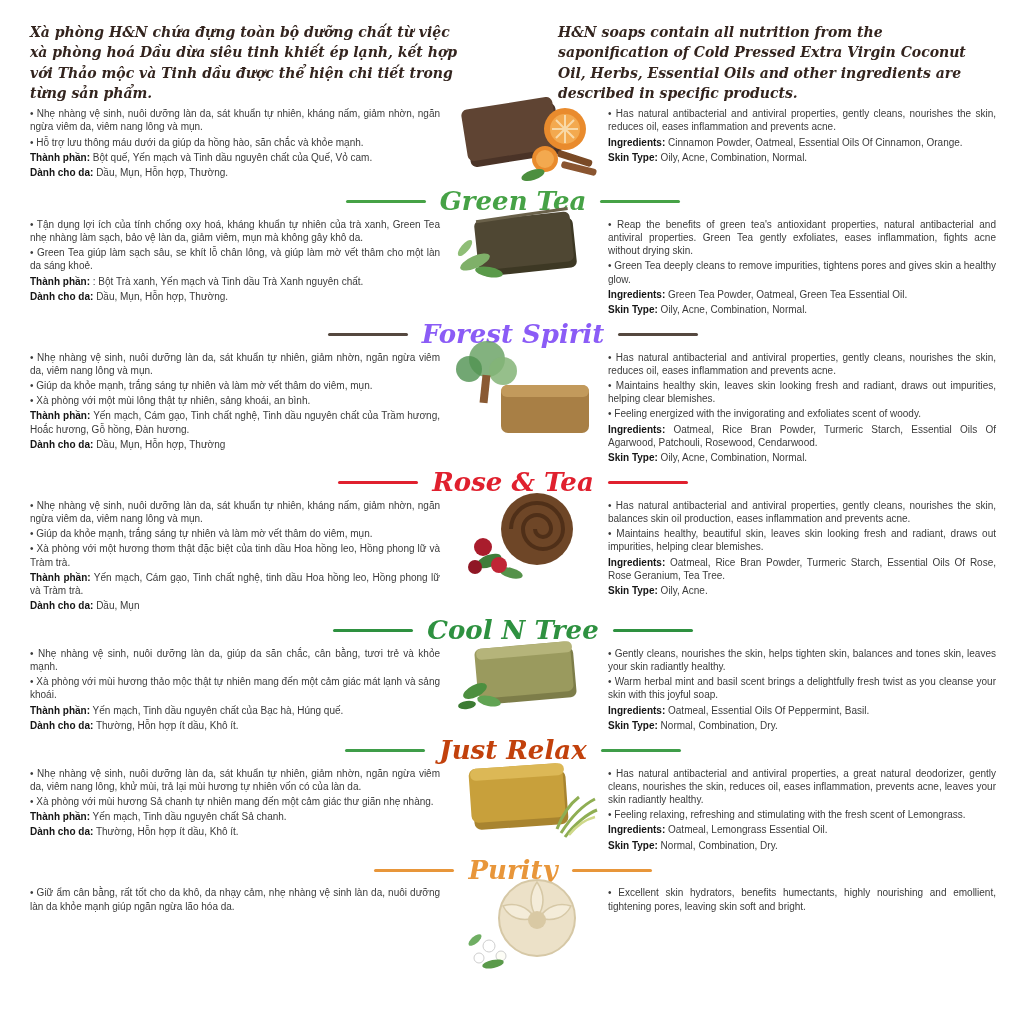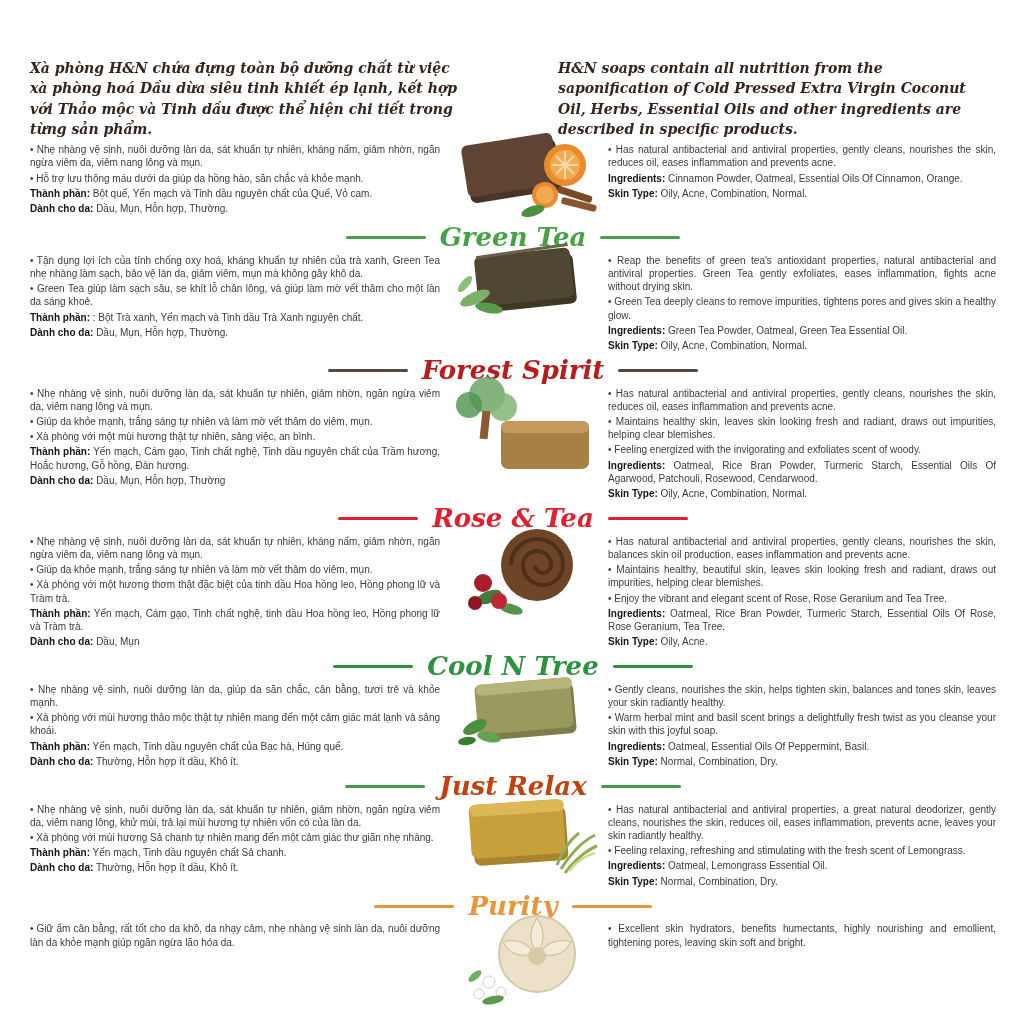--- a/index.html
+++ b/index.html
@@ -5,21 +5,21 @@
   * { box-sizing: border-box; }
   html,body { margin:0; padding:0; background:#ffffff; }
   body {
     width:1024px; min-height:1024px;
     font-family:"Liberation Sans", sans-serif;
     color:#3b3b3b;
   }
   .page { padding:22px 28px 6px 30px; }
 
   
-  .intro { display:flex; justify-content:space-between; gap:90px;margin-top:36px; }
+  .intro { display:flex; justify-content:space-between; gap:90px; }
   .intro p {
     margin:0; width:450px;
     font-family:"DejaVu Serif", serif; font-style:italic; font-weight:bold;
     font-size:14px; line-height:1.45; color:#33241e;
   }
 
   
   .heading { display:flex; align-items:center; justify-content:center; gap:14px; margin:1px 0 0; }
   .rule { width:80px; height:3px; border-radius:2px; flex:0 0 auto; }
   .heading h2 {
@@ -104,28 +104,28 @@
         <p class="bullet">Green Tea deeply cleans to remove impurities, tightens pores and gives skin a healthy glow.</p>
         <p><b>Ingredients:</b> <span>Green Tea Powder, Oatmeal, Green Tea Essential Oil.</span></p>
         <p><b>Skin Type:</b> <span>Oily, Acne, Combination, Normal.</span></p>
       </div>
     </div>
   </section>
 
   <section>
     <div class="heading">
       <span class="rule" style="background: rgb(85, 72, 63);"></span>
-      <h2 style="color: #b91c1c;">Forest Spirit</h2>
+      <h2 style="color: #8b5cf6;">Forest Spirit</h2>
       <span class="rule" style="background: rgb(85, 72, 63);"></span>
     </div>
     <div class="cols">
       <div class="txt">
         <p class="bullet">Nhẹ nhàng vệ sinh, nuôi dưỡng làn da, sát khuẩn tự nhiên, giảm nhờn, ngăn ngừa viêm da, viêm nang lông và mụn.</p>
         <p class="bullet">Giúp da khỏe mạnh, trắng sáng tự nhiên và làm mờ vết thâm do viêm, mụn.</p>
-        <p class="bullet">Xà phòng với một mùi hương thật tự nhiên, sảng việc, an bình.</p>
+        <p class="bullet">Xà phòng với một mùi lông thật tự nhiên, sảng khoái, an bình.</p>
         <p><b>Thành phần:</b> <span>Yến mạch, Cám gạo, Tinh chất nghệ, Tinh dầu nguyên chất của Trầm hương, Hoắc hương, Gỗ hồng, Đàn hương.</span></p>
         <p><b>Dành cho da:</b> <span>Dầu, Mụn, Hỗn hợp, Thường</span></p>
       </div>
       <div class="art">
         <svg width="150" height="108" viewBox="0 0 150 108">
           <circle cx="38" cy="26" r="18" fill="#6da568" opacity=".85"></circle>
           <circle cx="20" cy="36" r="13" fill="#4f9150" opacity=".8"></circle>
           <circle cx="54" cy="38" r="14" fill="#84b477" opacity=".85"></circle>
           <rect x="32" y="42" width="8" height="28" fill="#8a5a33" transform="rotate(6 36 56)"></rect>
           <rect x="52" y="52" width="88" height="48" rx="7" fill="#a87f45"></rect>
@@ -163,21 +163,20 @@
           <ellipse cx="40" cy="80" rx="13" ry="6" fill="#3f7d3a" transform="rotate(-20 40 80)"></ellipse>
           <ellipse cx="62" cy="92" rx="12" ry="5" fill="#55924a" transform="rotate(15 62 92)"></ellipse>
           <circle cx="34" cy="66" r="9" fill="#a91c2c"></circle>
             <circle cx="50" cy="84" r="8" fill="#c02535"></circle>
           <circle cx="26" cy="86" r="7" fill="#8f1725"></circle>
         </svg>
       </div>
       <div class="txt">
         <p class="bullet">Has natural antibacterial and antiviral properties, gently cleans, nourishes the skin, balances skin oil production, eases inflammation and prevents acne.</p>
         <p class="bullet">Maintains healthy, beautiful skin, leaves skin looking fresh and radiant, draws out impurities, helping clear blemishes.</p>
-        <p class="bullet">Enjoy the vibrant and elegant scent of Rose, Rose Geranium and Tea Tree.</p>
         <p><b>Ingredients:</b> <span>Oatmeal, Rice Bran Powder, Turmeric Starch, Essential Oils Of Rose, Rose Geranium, Tea Tree.</span></p>
         <p><b>Skin Type:</b> <span>Oily, Acne.</span></p>
       </div>
     </div>
   </section>
 
   <section>
     <div class="heading">
       <span class="rule" style="background: rgb(46, 145, 64);"></span>
       <h2 style="color: rgb(46, 145, 64);">Cool N Tree</h2>

